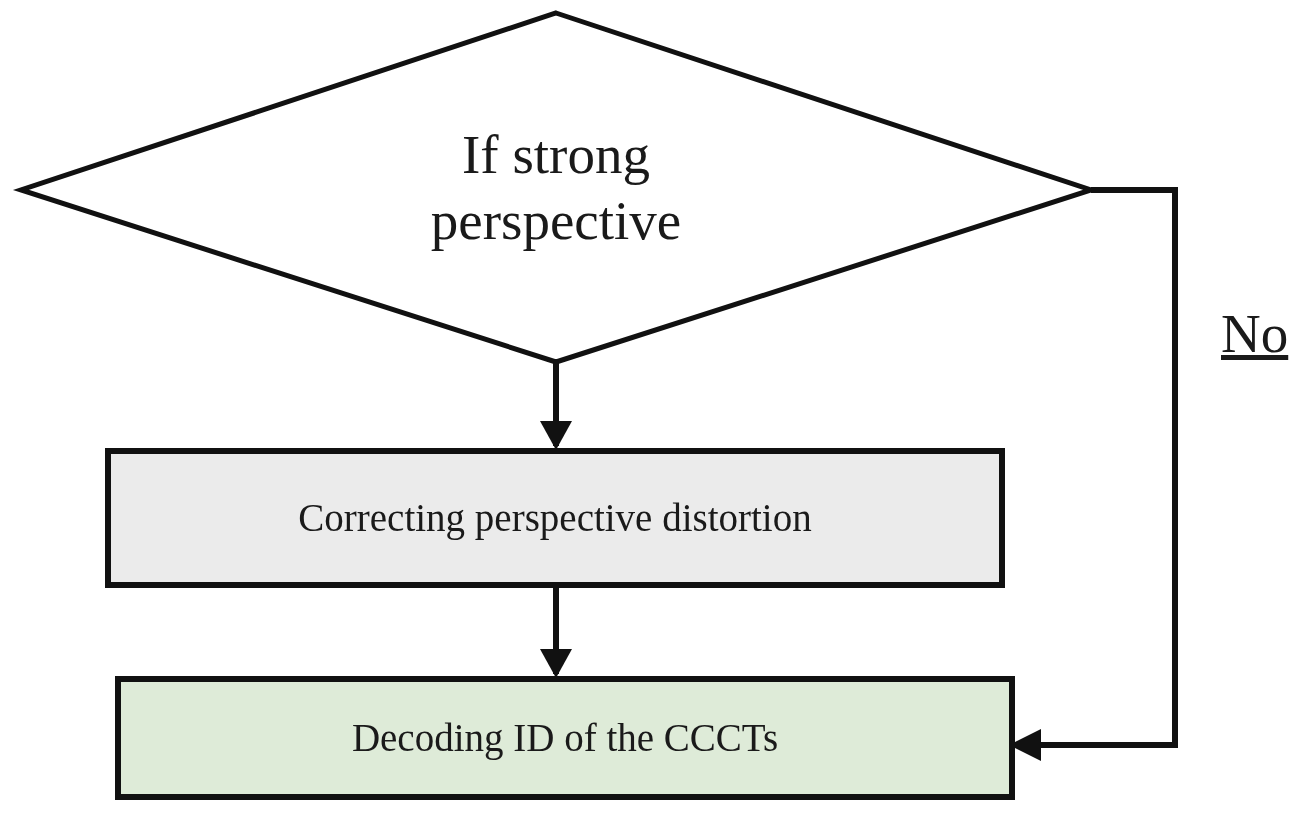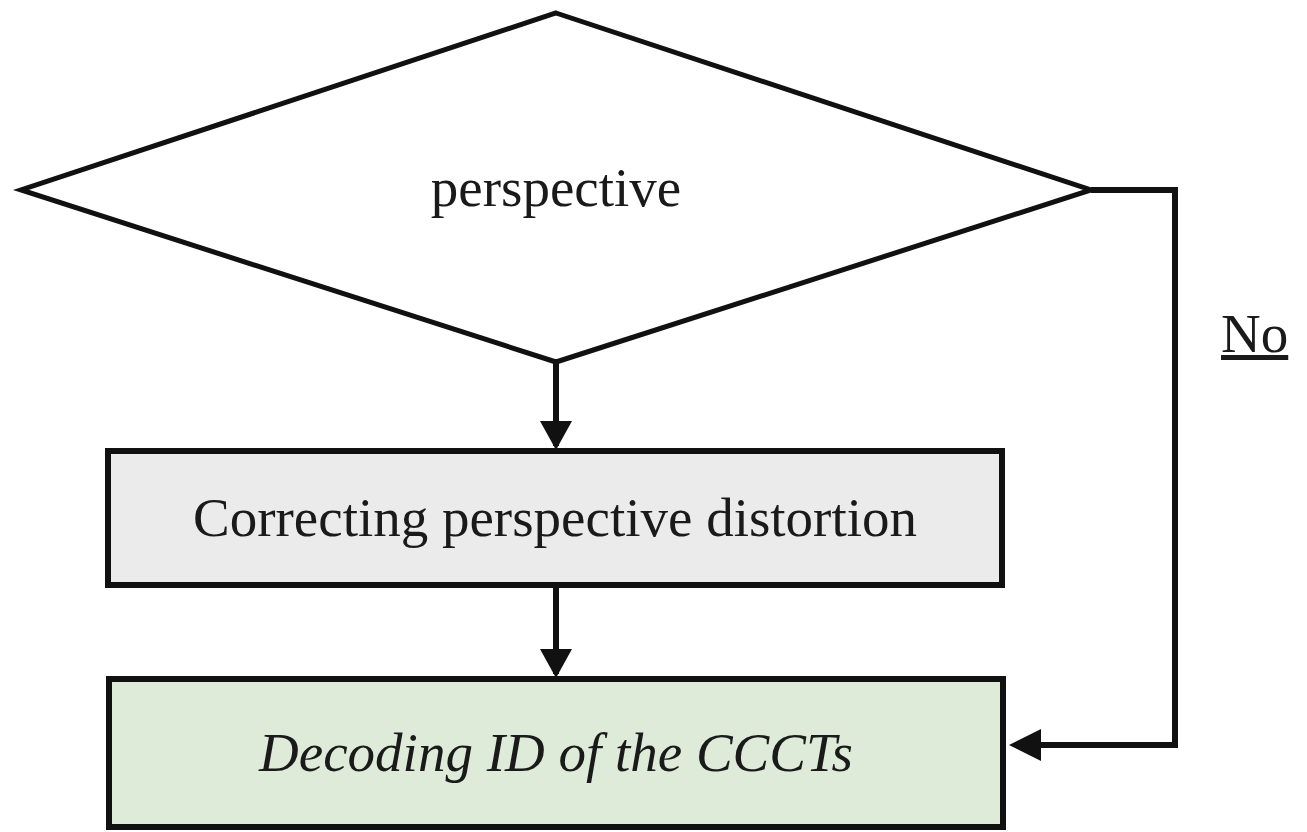--- a/index.html
+++ b/index.html
@@ -40,38 +40,37 @@
     stroke: none;
   }
   .node-box {
     position: absolute;
     box-sizing: border-box;
     border: 6px solid var(--line, #111111);
     display: flex;
     align-items: center;
     justify-content: center;
     text-align: center;
-    font-size: 55px;
+    font-size: 39px;
     line-height: 1.1;
     color: #1a1a1a;
   }
   #process-box {
     left: 105px;
     top: 448px;
     width: 900px;
     height: 140px;
     background: var(--process-fill, #ebebeb);
   }
   #decode-box {
-    left: 106px;
+    left: 115px;
     top: 676px;
     width: 900px;
-    height: 154px;
+    height: 124px;
     background: var(--decode-fill, #deebd8);
-    font-style: italic;
   }
   #decision-text {
     position: absolute;
     left: 206px;
     top: 13px;
     width: 700px;
     height: 349px;
     display: flex;
     flex-direction: column;
     align-items: center;
@@ -109,20 +108,21 @@
     <polygon class="arrowhead" points="556,450 540,421 572,421"></polygon>
 
     <path class="conn" d="M556,588 L556,674"></path>
     <polygon class="arrowhead" points="556,678 540,649 572,649"></polygon>
 
     <path class="conn" d="M1091,190 L1175,190 L1175,745 L1040,745"></path>
     <polygon class="arrowhead" points="1009,745 1041,729 1041,761"></polygon>
   </svg>
 
   <div id="decision-text">
+    <div>If strong</div>
     <div>perspective</div>
   </div>
 
   <div id="no-label" class="edge-label">No</div>
 
   <div id="process-box" class="node-box">
     <span>Correcting perspective distortion</span>
   </div>
 
   <div id="decode-box" class="node-box">

